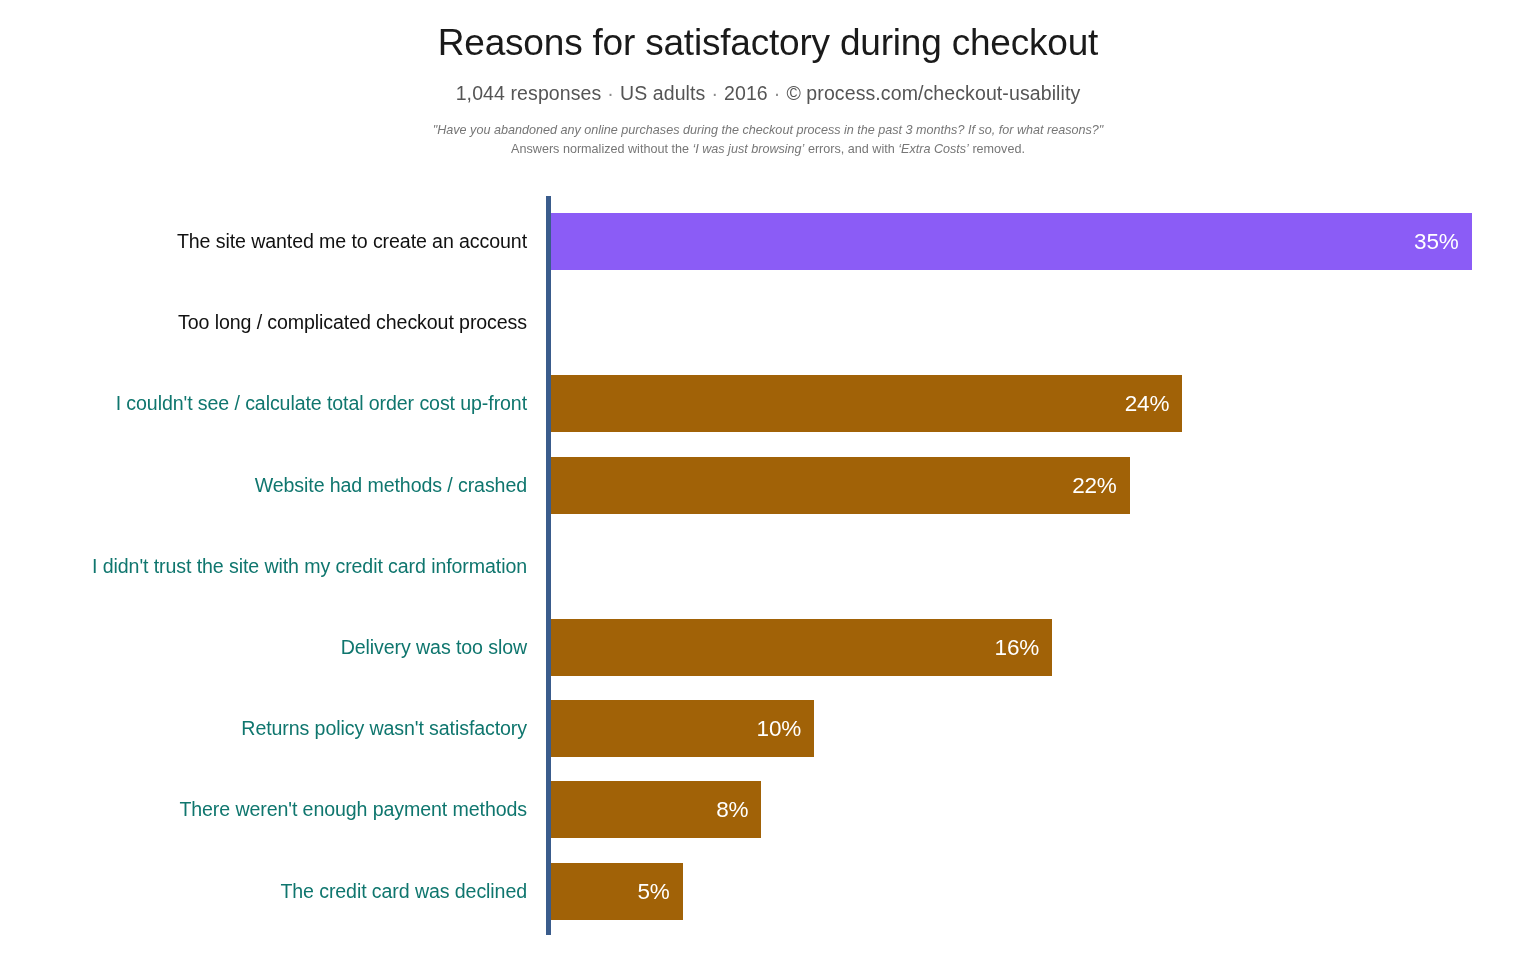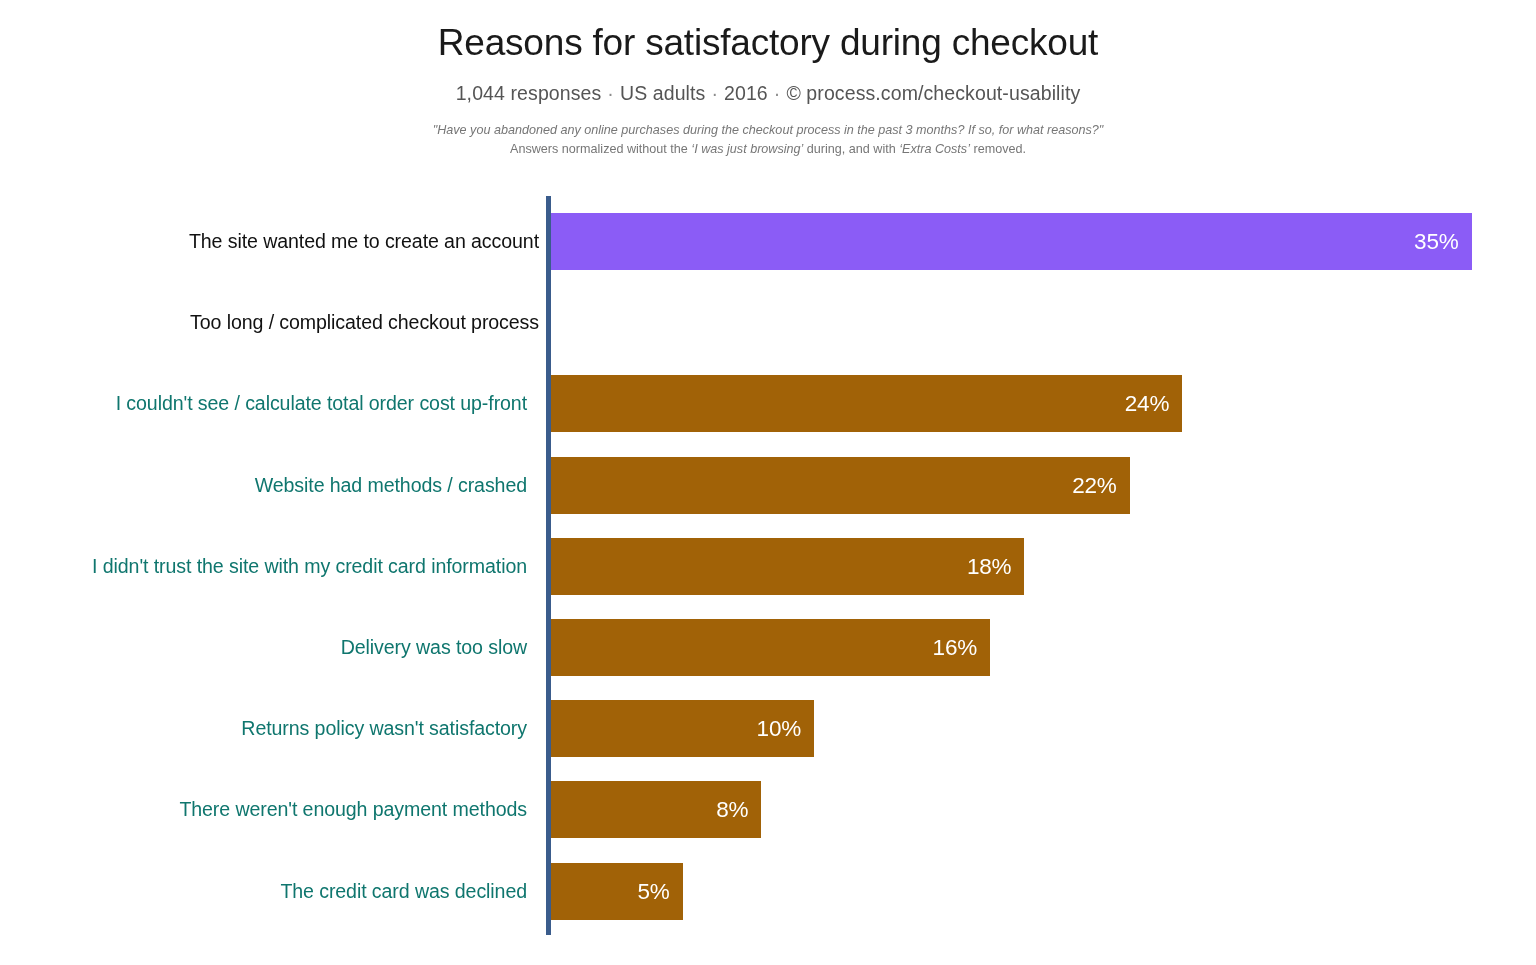--- a/index.html
+++ b/index.html
@@ -93,21 +93,20 @@
     height: 57px;
     line-height: 57px;
     text-align: right;
     font-size: 19.6px;
     color: #0f766e;
     white-space: nowrap;
     letter-spacing: -0.1px;
   }
   .row-label.dark {
     color: #111111;
-    padding-left: 12px;
   }
   .bar {
     position: absolute;
     left: 551px;
     top: 0;
     height: 57px;
     background: #a16207;
   }
   .bar.strong {
     background: #8b5cf6;
@@ -126,21 +125,21 @@
 </head>
 <body>
 
 <div class="header">
   <h1 class="chart-title">Reasons for satisfactory during checkout</h1>
   <div class="chart-subtitle">
     <span>1,044 responses</span><span class="sep">·</span><span>US adults</span><span class="sep">·</span><span>2016</span><span class="sep">·</span><span>©  process.com/checkout-usability</span>
   </div>
   <div class="chart-note">
     <div class="q">"Have you abandoned any online purchases during the checkout process in the past 3 months? If so, for what reasons?"</div>
-    <div><span>Answers normalized without the </span><em>‘I was just browsing’</em><span> during, and with </span><em>‘Extra Costs’</em><span> removed.</span></div>
+    <div><span>Answers normalized without the </span><em>‘I was just browsing’</em><span> errors, and with </span><em>‘Extra Costs’</em><span> removed.</span></div>
   </div>
 </div>
 
 <div class="plot">
   <div class="axis-line"></div>
   <div class="rows" id="rows">
       <div class="row" style="top: 213px;">
         <div class="row-label dark">The site wanted me to create an account</div>
         <div class="bar strong" style="width: 920.5px;">
           <span class="bar-value">35%</span>
@@ -156,27 +155,24 @@
         </div>
       </div>
       <div class="row" style="top: 456.6px;">
         <div class="row-label">Website had methods / crashed</div>
         <div class="bar" style="width: 578.6px;">
           <span class="bar-value">22%</span>
         </div>
       </div>
       <div class="row" style="top: 537.8px;">
         <div class="row-label">I didn't trust the site with my credit card information</div>
-        <div class="bar" style="width: 473.4px;">
-          <span class="bar-value">18%</span>
-        </div>
       </div>
       <div class="row" style="top: 619px;">
         <div class="row-label">Delivery was too slow</div>
-        <div class="bar" style="width: 439px;">
+        <div class="bar" style="width: 501px;">
           <span class="bar-value">16%</span>
         </div>
       </div>
       <div class="row" style="top: 700.2px;">
         <div class="row-label">Returns policy wasn't satisfactory</div>
         <div class="bar" style="width: 263px;">
           <span class="bar-value">10%</span>
         </div>
       </div>
       <div class="row" style="top: 781.4px;">

